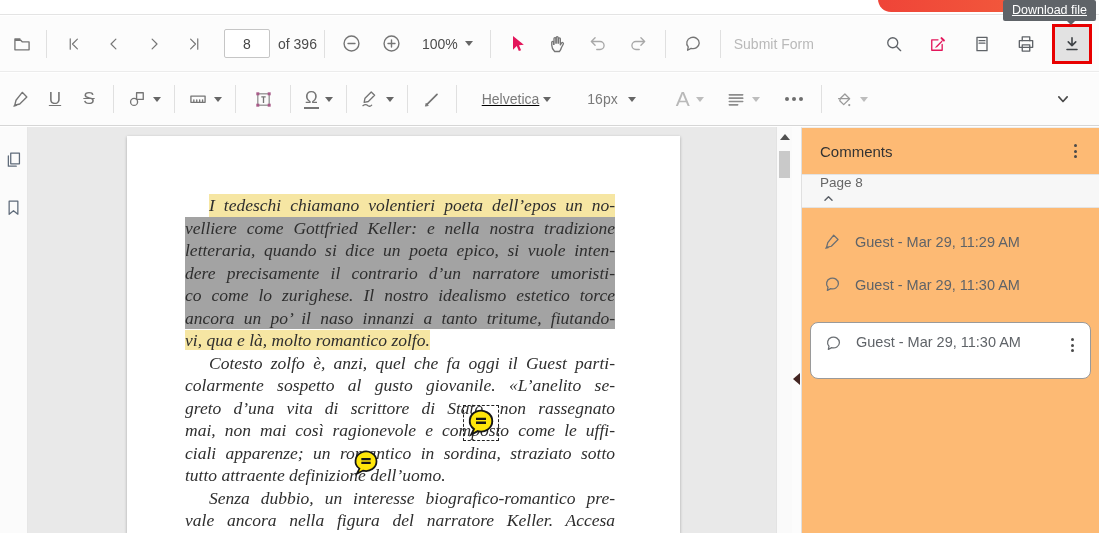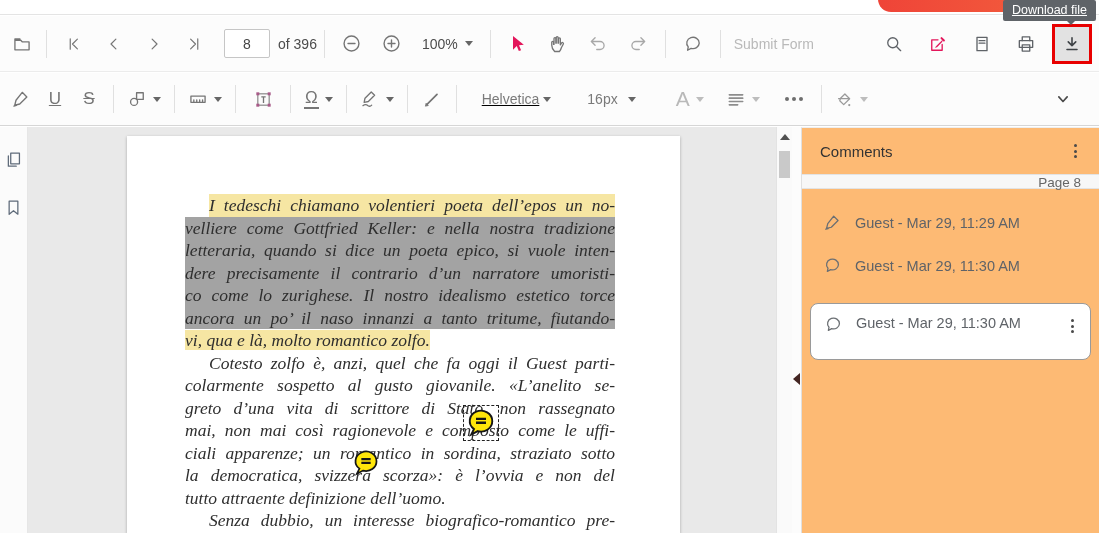--- a/index.html
+++ b/index.html
@@ -75,22 +75,22 @@
   .collapse-tri { position:absolute; top:246px; right:1px; width:0; height:0; cursor:pointer;
                   border-top:6px solid transparent; border-bottom:6px solid transparent; border-right:7px solid #432522; }
 
   
   .panel { width:298px; background:#fdba74; border-left:1px solid #e0e0e0; border-top:1px solid #eee; flex:none;
            display:flex; flex-direction:column; }
   .panel-header { height:46px; display:flex; align-items:center; justify-content:space-between; padding:0 18px; }
   .panel-title { font-size:15px; color:#333; }
   .kebab { display:flex; flex-direction:column; gap:2.5px; padding:4px; cursor:pointer; }
   .kebab i { width:3px; height:3px; background:#4a4a4a; border-radius:50%; }
-  .group-row { height:15px; background:#f7f7f7; border-top:1px solid #e3e3e3; border-bottom:1px solid #e3e3e3;
-               display:flex; align-items:flex-end; justify-content:space-between; padding:0 18px; cursor:pointer;flex-direction:column; }
+  .group-row { height:34px; background:#f7f7f7; border-top:1px solid #e3e3e3; border-bottom:1px solid #e3e3e3;
+               display:flex; align-items:flex-start; justify-content:space-between; padding:0 18px; cursor:pointer;flex-direction:column; }
   .group-label { font-size:13.5px; color:#666; }
   .comments-list { flex:1; }
   .comment-item { display:flex; align-items:center; gap:13px; margin:24px 8px 0 21px; color:#5f6368;
                   font-size:14.5px; cursor:pointer; }
   .comment-item.selected { border:1px solid #9a9a9a; border-radius:8px; background:#fff; height:57px;
                   align-items:flex-start; padding:11px 12px 0 13px; margin:28px 8px 0 8px; }
   .comment-item .spacer { flex:1; }
 
   svg { display:block; }
   .ic { stroke:#757575; fill:none; stroke-width:1.6; stroke-linecap:round; stroke-linejoin:round; }
@@ -344,21 +344,20 @@
           <div class="tline hl">letteraria, quando si dice un poeta epico, si vuole inten-</div>
           <div class="tline hl">dere precisamente il contrario d’un narratore umoristi-</div>
           <div class="tline hl">co come lo zurighese. Il nostro idealismo estetico torce</div>
           <div class="tline hl">ancora un po’ il naso innanzi a tanto tritume, fiutando-</div>
           <div class="tline last"><span class="hlspan">vi, qua e là, molto romantico zolfo.</span></div>
           <div class="tline ind">Cotesto zolfo è, anzi, quel che fa oggi il Guest parti-</div>
           <div class="tline">colarmente sospetto al gusto giovanile. «L’anelito se-</div>
           <div class="tline">greto d’una vita di scrittore di Stato, non rassegnato</div>
           <div class="tline">mai, non mai così ragionevole e composto come le uffi-</div>
           <div class="tline">ciali apparenze; un romantico in sordina, straziato sotto</div>
-          <div class="tline">la democratica, svizzera scorza»: è l’ovvia e non del</div>
           <div class="tline last">tutto attraente definizione dell’uomo.</div>
           <div class="tline ind">Senza dubbio, un interesse biografico-romantico pre-</div>
           <div class="tline">vale ancora nella figura del narratore Keller. Accesa</div>
         </div>
     </div>
 
     <div class="note-bubble selected" style="left:438px; top:281px;">
       <svg width="30" height="30" viewBox="0 0 24 24">
           <path d="M21 10.5 a9 8.2 0 1 0 -14.6 6.3 L4.2 21.2 l5.2-2.7 A9 8.2 0 0 0 21 10.5 Z" fill="#ffe60a" stroke="#151515" stroke-width="1.5"></path>
           <path d="M8 8.7 h8 M8 11.8 h8" stroke="#151515" stroke-width="1.9" fill="none"></path>

